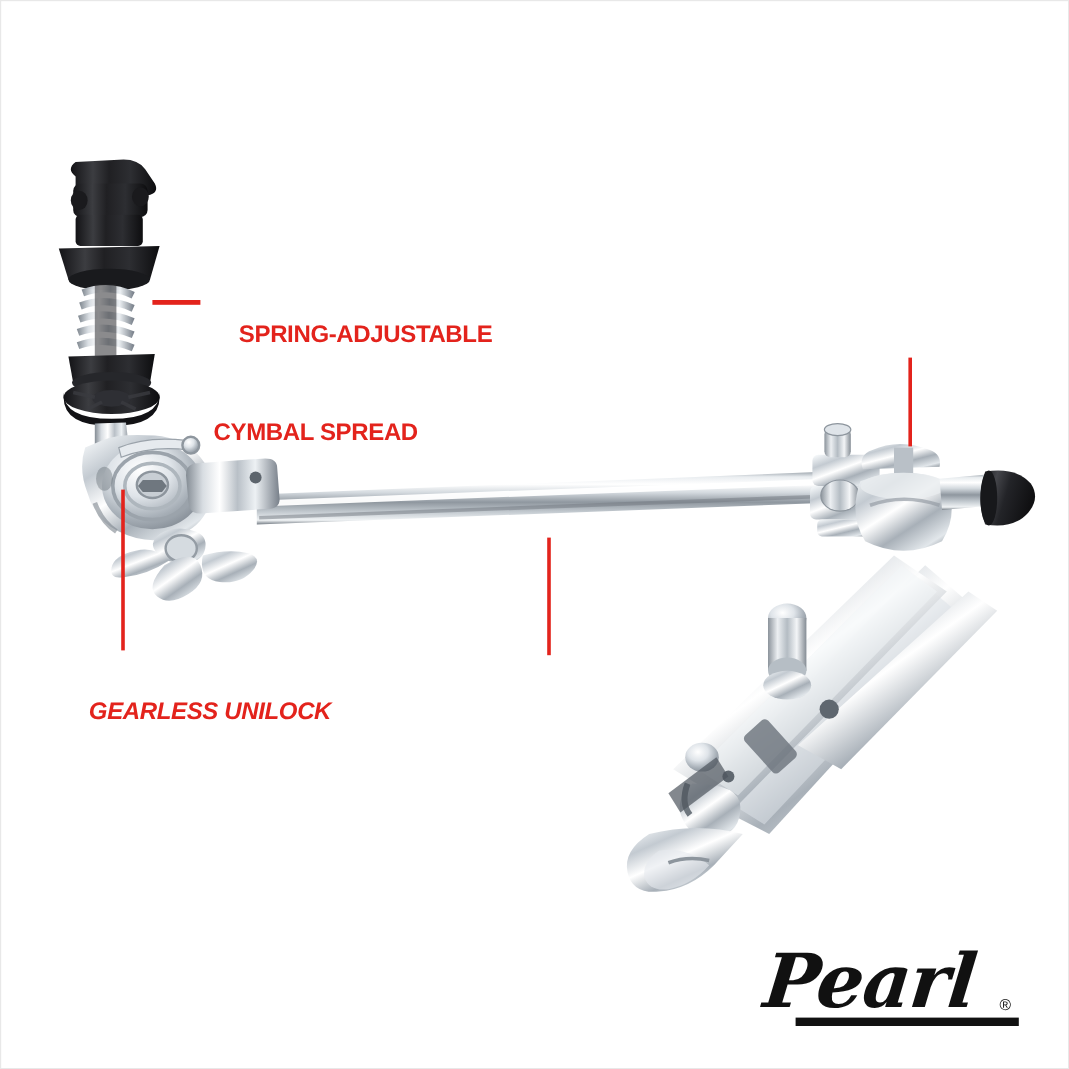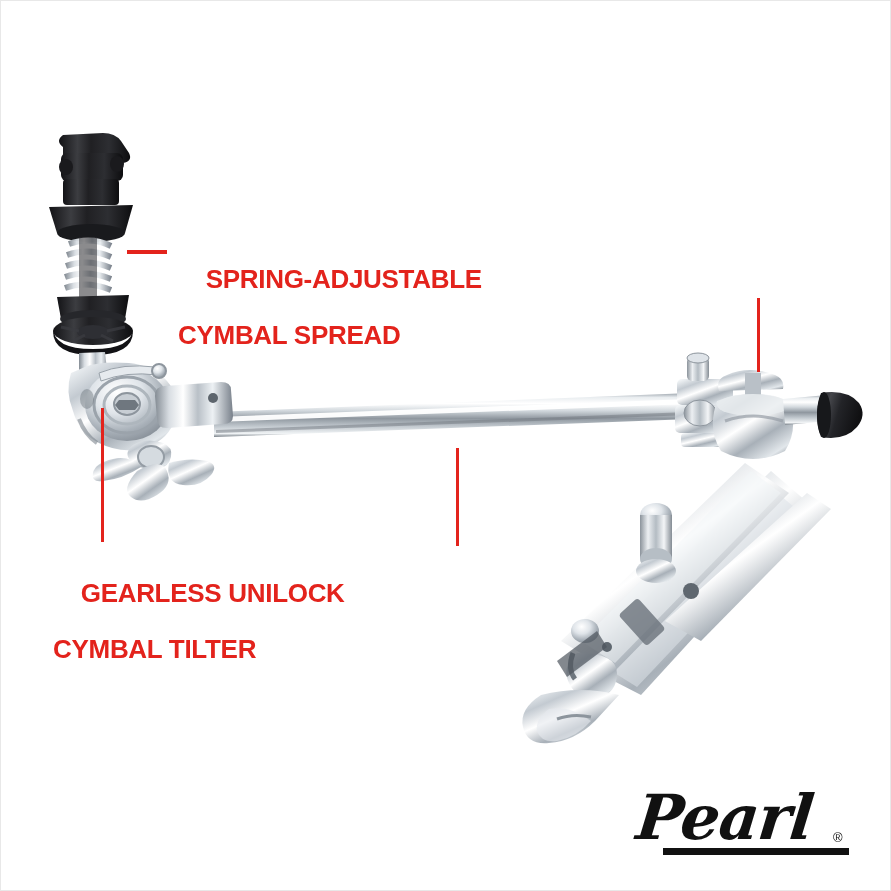--- a/index.html
+++ b/index.html
@@ -18,31 +18,31 @@
     overflow: hidden;
     font-family: "Liberation Sans", sans-serif;
   }
 
   
   .callout {
     position: absolute;
     color: #e3231c;
     font-family: "Liberation Sans", sans-serif;
     font-weight: bold;
-    font-size: 26px;
+    font-size: 20px;
     line-height: 28px;
     letter-spacing: -0.3px;
     white-space: pre;
     text-transform: uppercase;
   }
-  .callout .l2 { display: block; }
+  .callout .l2 { display: block; margin-top: 26px; }
 
   #callout-spring      { left: 177px; top: 236px; }
   #callout-clamp       { left: 546px; top: 236px; }
-  #callout-tilter      { left: 52px;  top: 550px; }
+  #callout-tilter      { left: 52px;  top: 550px; font-style: italic; }
   #callout-boom        { left: 357px; top: 550px; }
 
   
   .leader { position: absolute; background: #e3231c; }
   #leader-spring { left: 126px; top: 249px; width: 40px; height: 4px; }
   #leader-clamp  { left: 756px; top: 297px; width: 3px;  height: 74px; }
   #leader-tilter { left: 100px; top: 407px; width: 3px;  height: 134px; }
   #leader-boom   { left: 455px; top: 447px; width: 3px;  height: 98px; }
 
   
@@ -291,21 +291,20 @@
   <div class="leader" id="leader-boom"></div>
 
   <div class="callout" id="callout-spring">
     <span>SPRING-ADJUSTABLE</span>
     <span class="l2">CYMBAL SPREAD</span>
   </div>
 
 
   <div class="callout" id="callout-tilter">
     <span>GEARLESS UNILOCK</span>
-    <span class="l2">CYMBAL TILTER</span>
   </div>
 
 
   <div id="logo">
     <div id="logo-word">Pearl</div>
     <div id="logo-bar"></div>
     <div id="logo-tm">®</div>
   </div>
 
 </div>

